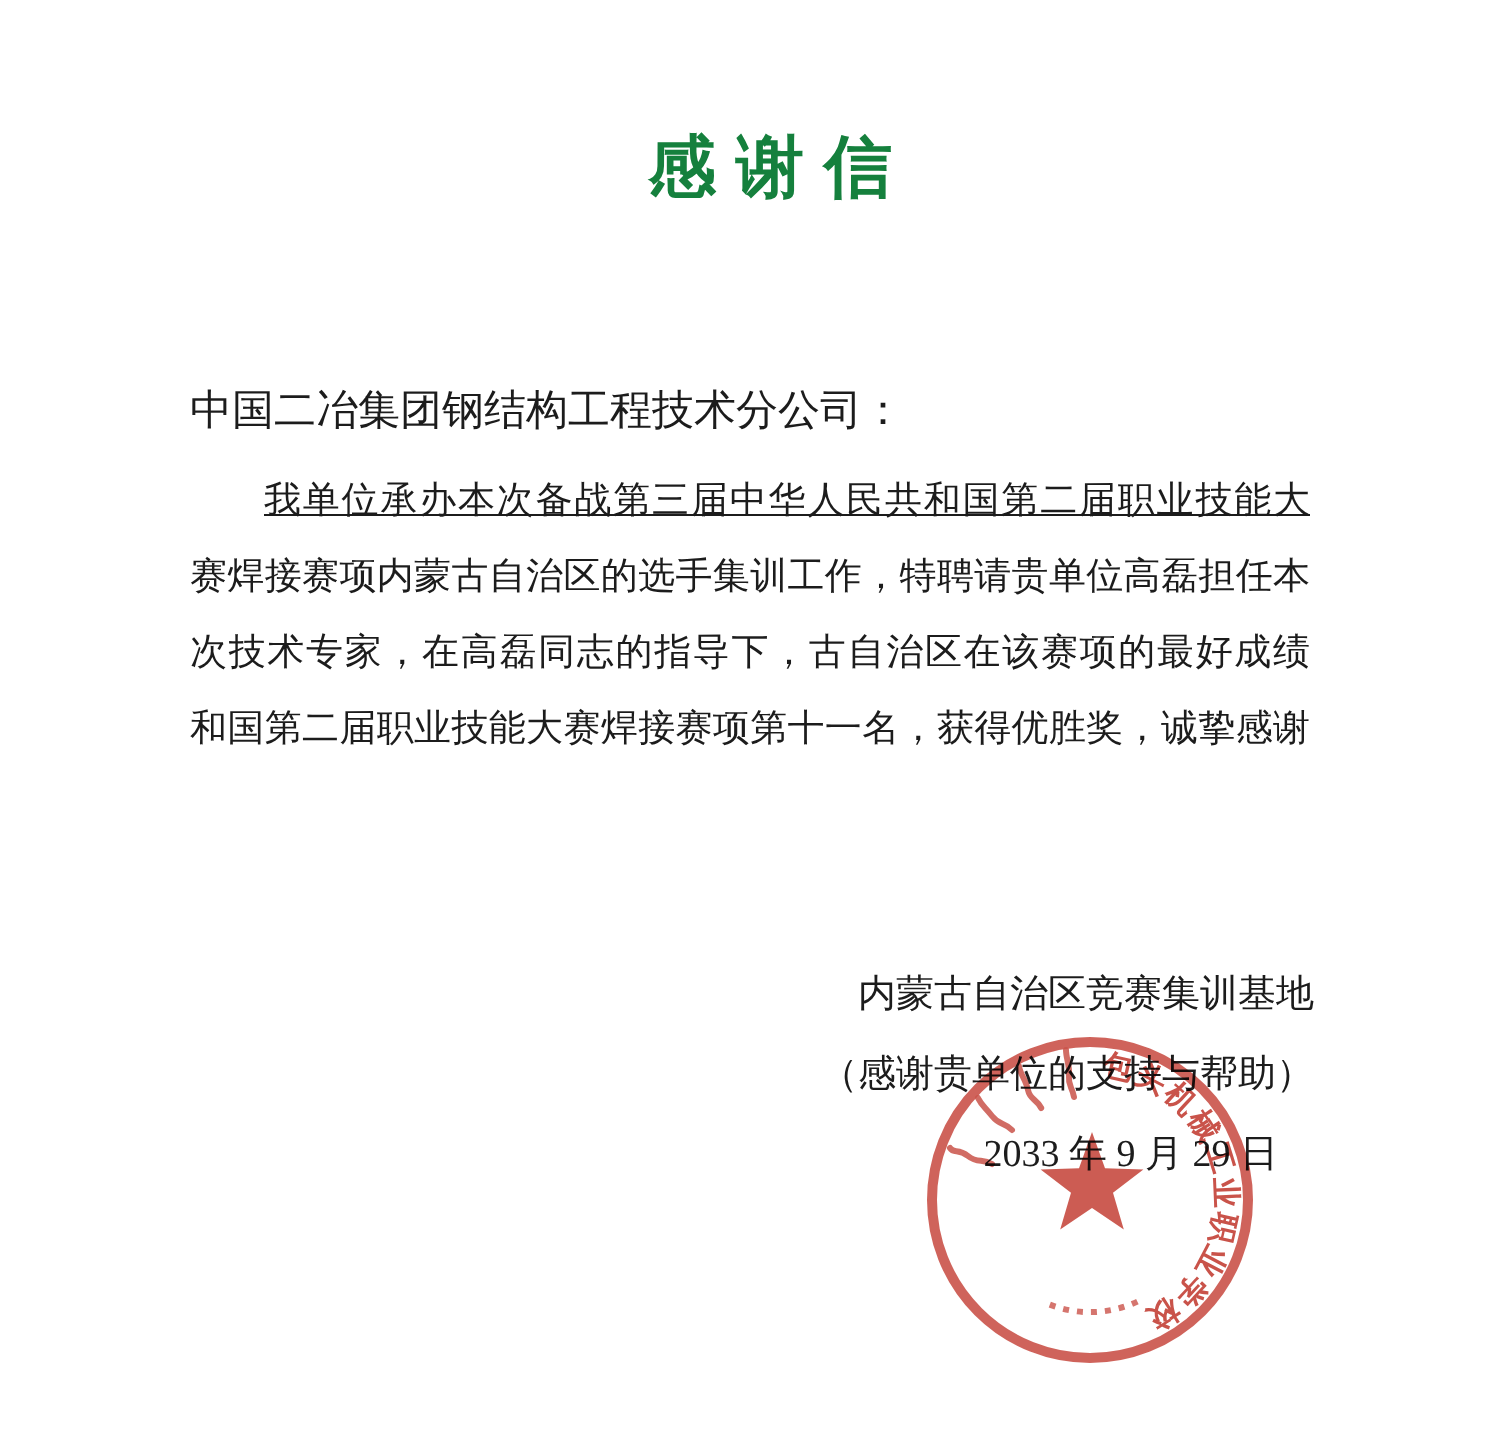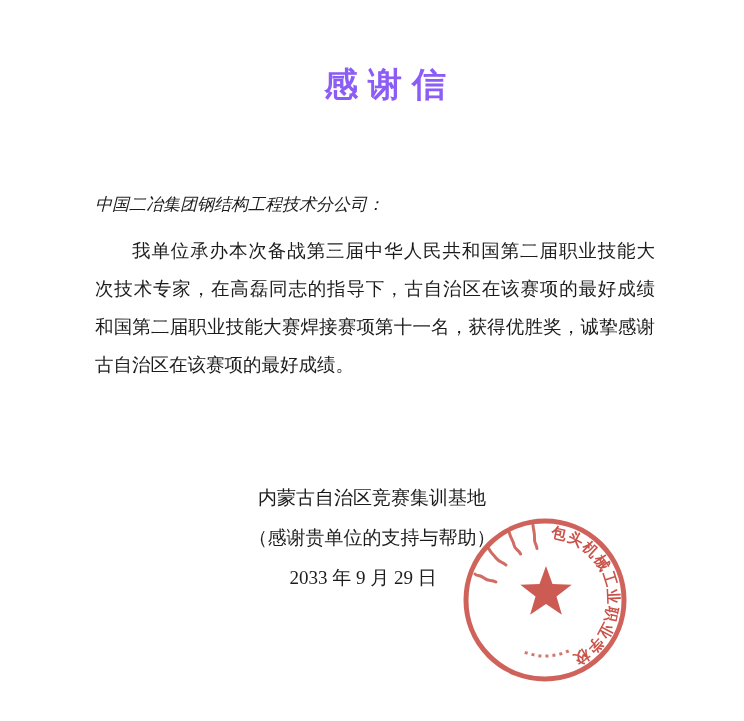--- a/index.html
+++ b/index.html
@@ -2,36 +2,36 @@
 <html style="--stamp-color: #c5443a;"><head>
 <meta charset="utf-8">
 <style>
   html,body{margin:0;padding:0;background:#ffffff;}
   .page{
     position:relative;width:744px;height:721px;background:#ffffff;overflow:hidden;
     font-family:"Liberation Serif","DejaVu Serif",serif;color:#1c1c1c;
   }
   .title{
     margin:0;padding:64px 0 0 36px;text-align:center;
-    font-size:34px;font-weight:700;letter-spacing:10px;line-height:42px;color:#8b5cf6;
+    font-size:34px;font-weight:700;letter-spacing:10px;line-height:42px;color:#15803d;
   }
   .salutation{
-    margin:84px 89px 0 95px;font-size:17px;line-height:30px;font-style:italic;
+    margin:84px 89px 0 95px;font-size:21px;line-height:30px;
   }
   .para{
     margin:12px 89px 0 95px;font-size:18.5px;
   }
   .para .line{
     line-height:38px;text-align:justify;text-align-last:left;
   }
   .para .line.fill{text-align-last:justify;}
-  .para .line.indent{text-indent:2em;}
+  .para .line.indent{text-indent:2em;text-decoration:underline;}
   .para2{margin-top:14px;}
   .signature{
-    margin-top:94px;text-align:center;font-size:19px;
+    margin-top:94px;text-align:right;padding-right:87px;font-size:19px;
   }
   .sig-line{line-height:40px;}
   .sig-line.date{padding-right:18px;}
   .stamp{
     position:absolute;left:462px;top:517px;width:166px;height:166px;
     mix-blend-mode:multiply;opacity:0.92;
   }
   .stamp .ink{stroke:var(--stamp-color,#c5443a);fill:none;}
   .stamp .arc-text{
     fill:var(--stamp-color,#c5443a);
@@ -43,23 +43,23 @@
 <body>
 
 <div class="page">
 
   <h1 class="title">感谢信</h1>
 
   <div class="salutation">中国二冶集团钢结构工程技术分公司：</div>
 
   <div class="para">
     <div class="line indent fill">我单位承办本次备战第三届中华人民共和国第二届职业技能大</div>
+    <div class="line fill">赛焊接赛项内蒙古自治区的选手集训工作，特聘请贵单位高磊担任本</div>
     <div class="line fill">次技术专家，在高磊同志的指导下，古自治区在该赛项的最好成绩</div>
     <div class="line fill">和国第二届职业技能大赛焊接赛项第十一名，获得优胜奖，诚挚感谢</div>
-    <div class="line">古自治区在该赛项的最好成绩。</div>
   </div>
 
 
   <div class="signature">
     <div class="sig-line org">内蒙古自治区竞赛集训基地</div>
     <div class="sig-line note">（感谢贵单位的支持与帮助）</div>
     <div class="sig-line date">2033 年 9 月 29 日</div>
   </div>
 
   <svg class="stamp" viewBox="0 0 166 166" xmlns="http://www.w3.org/2000/svg">

